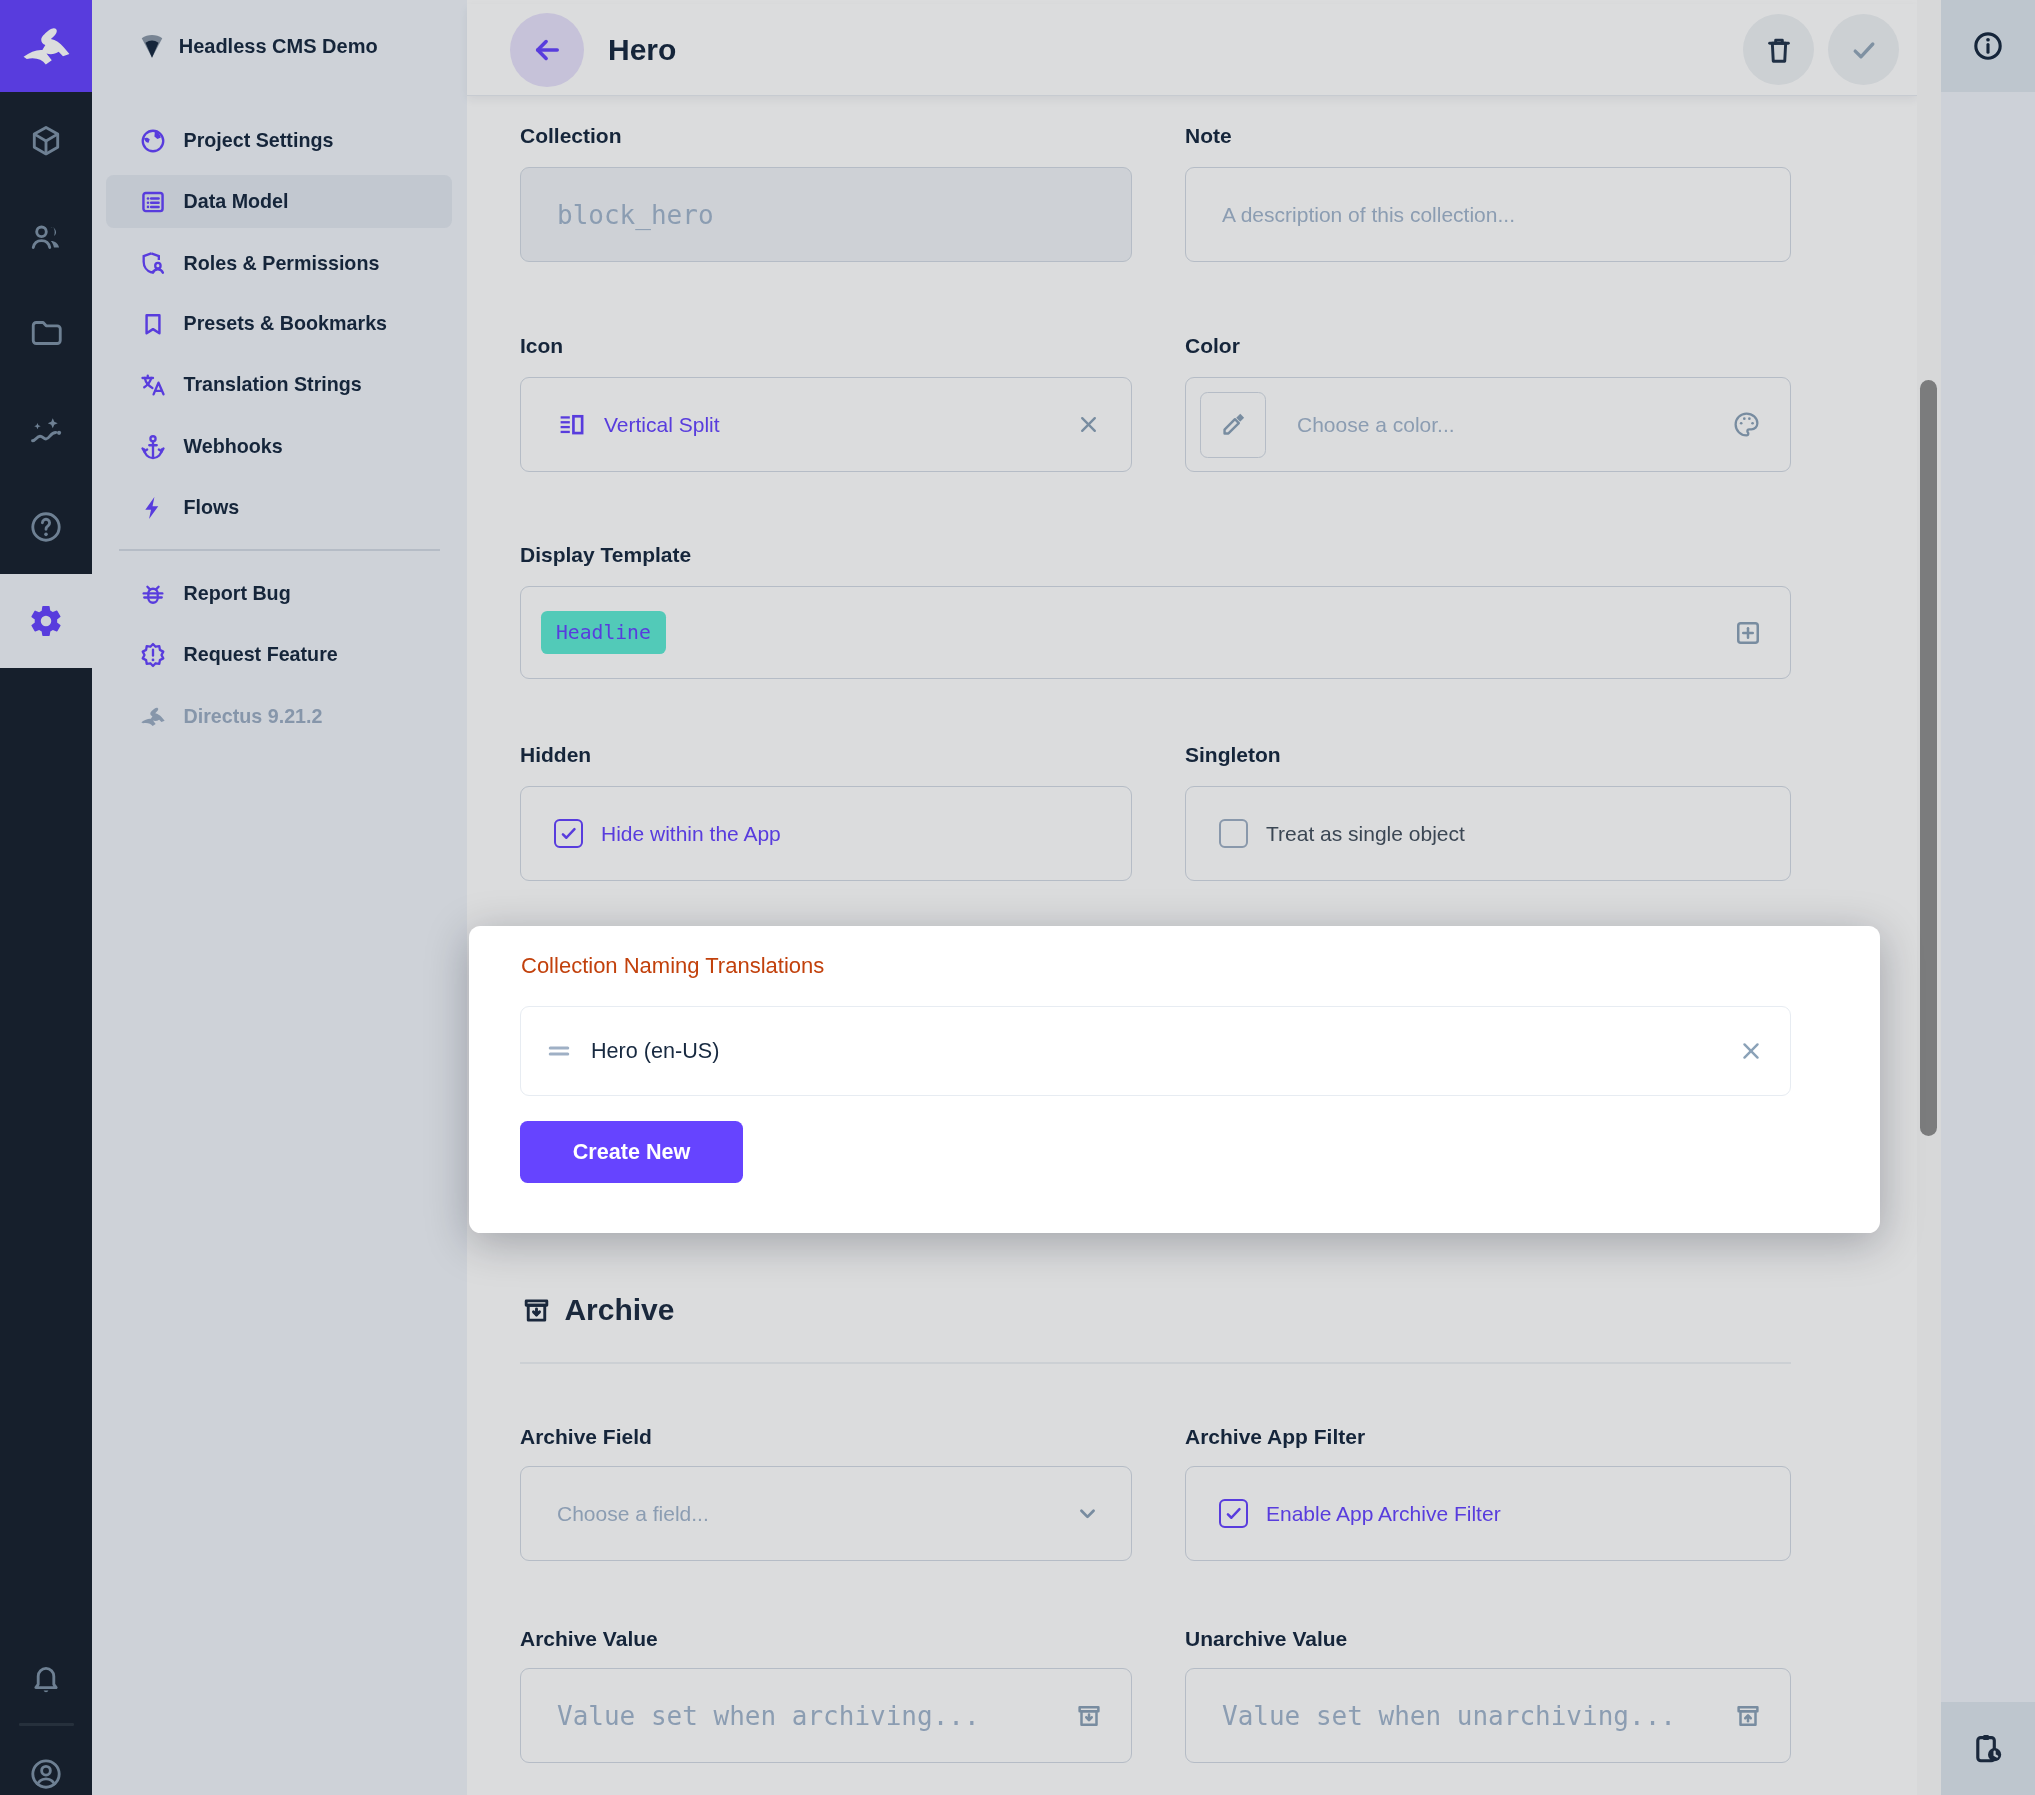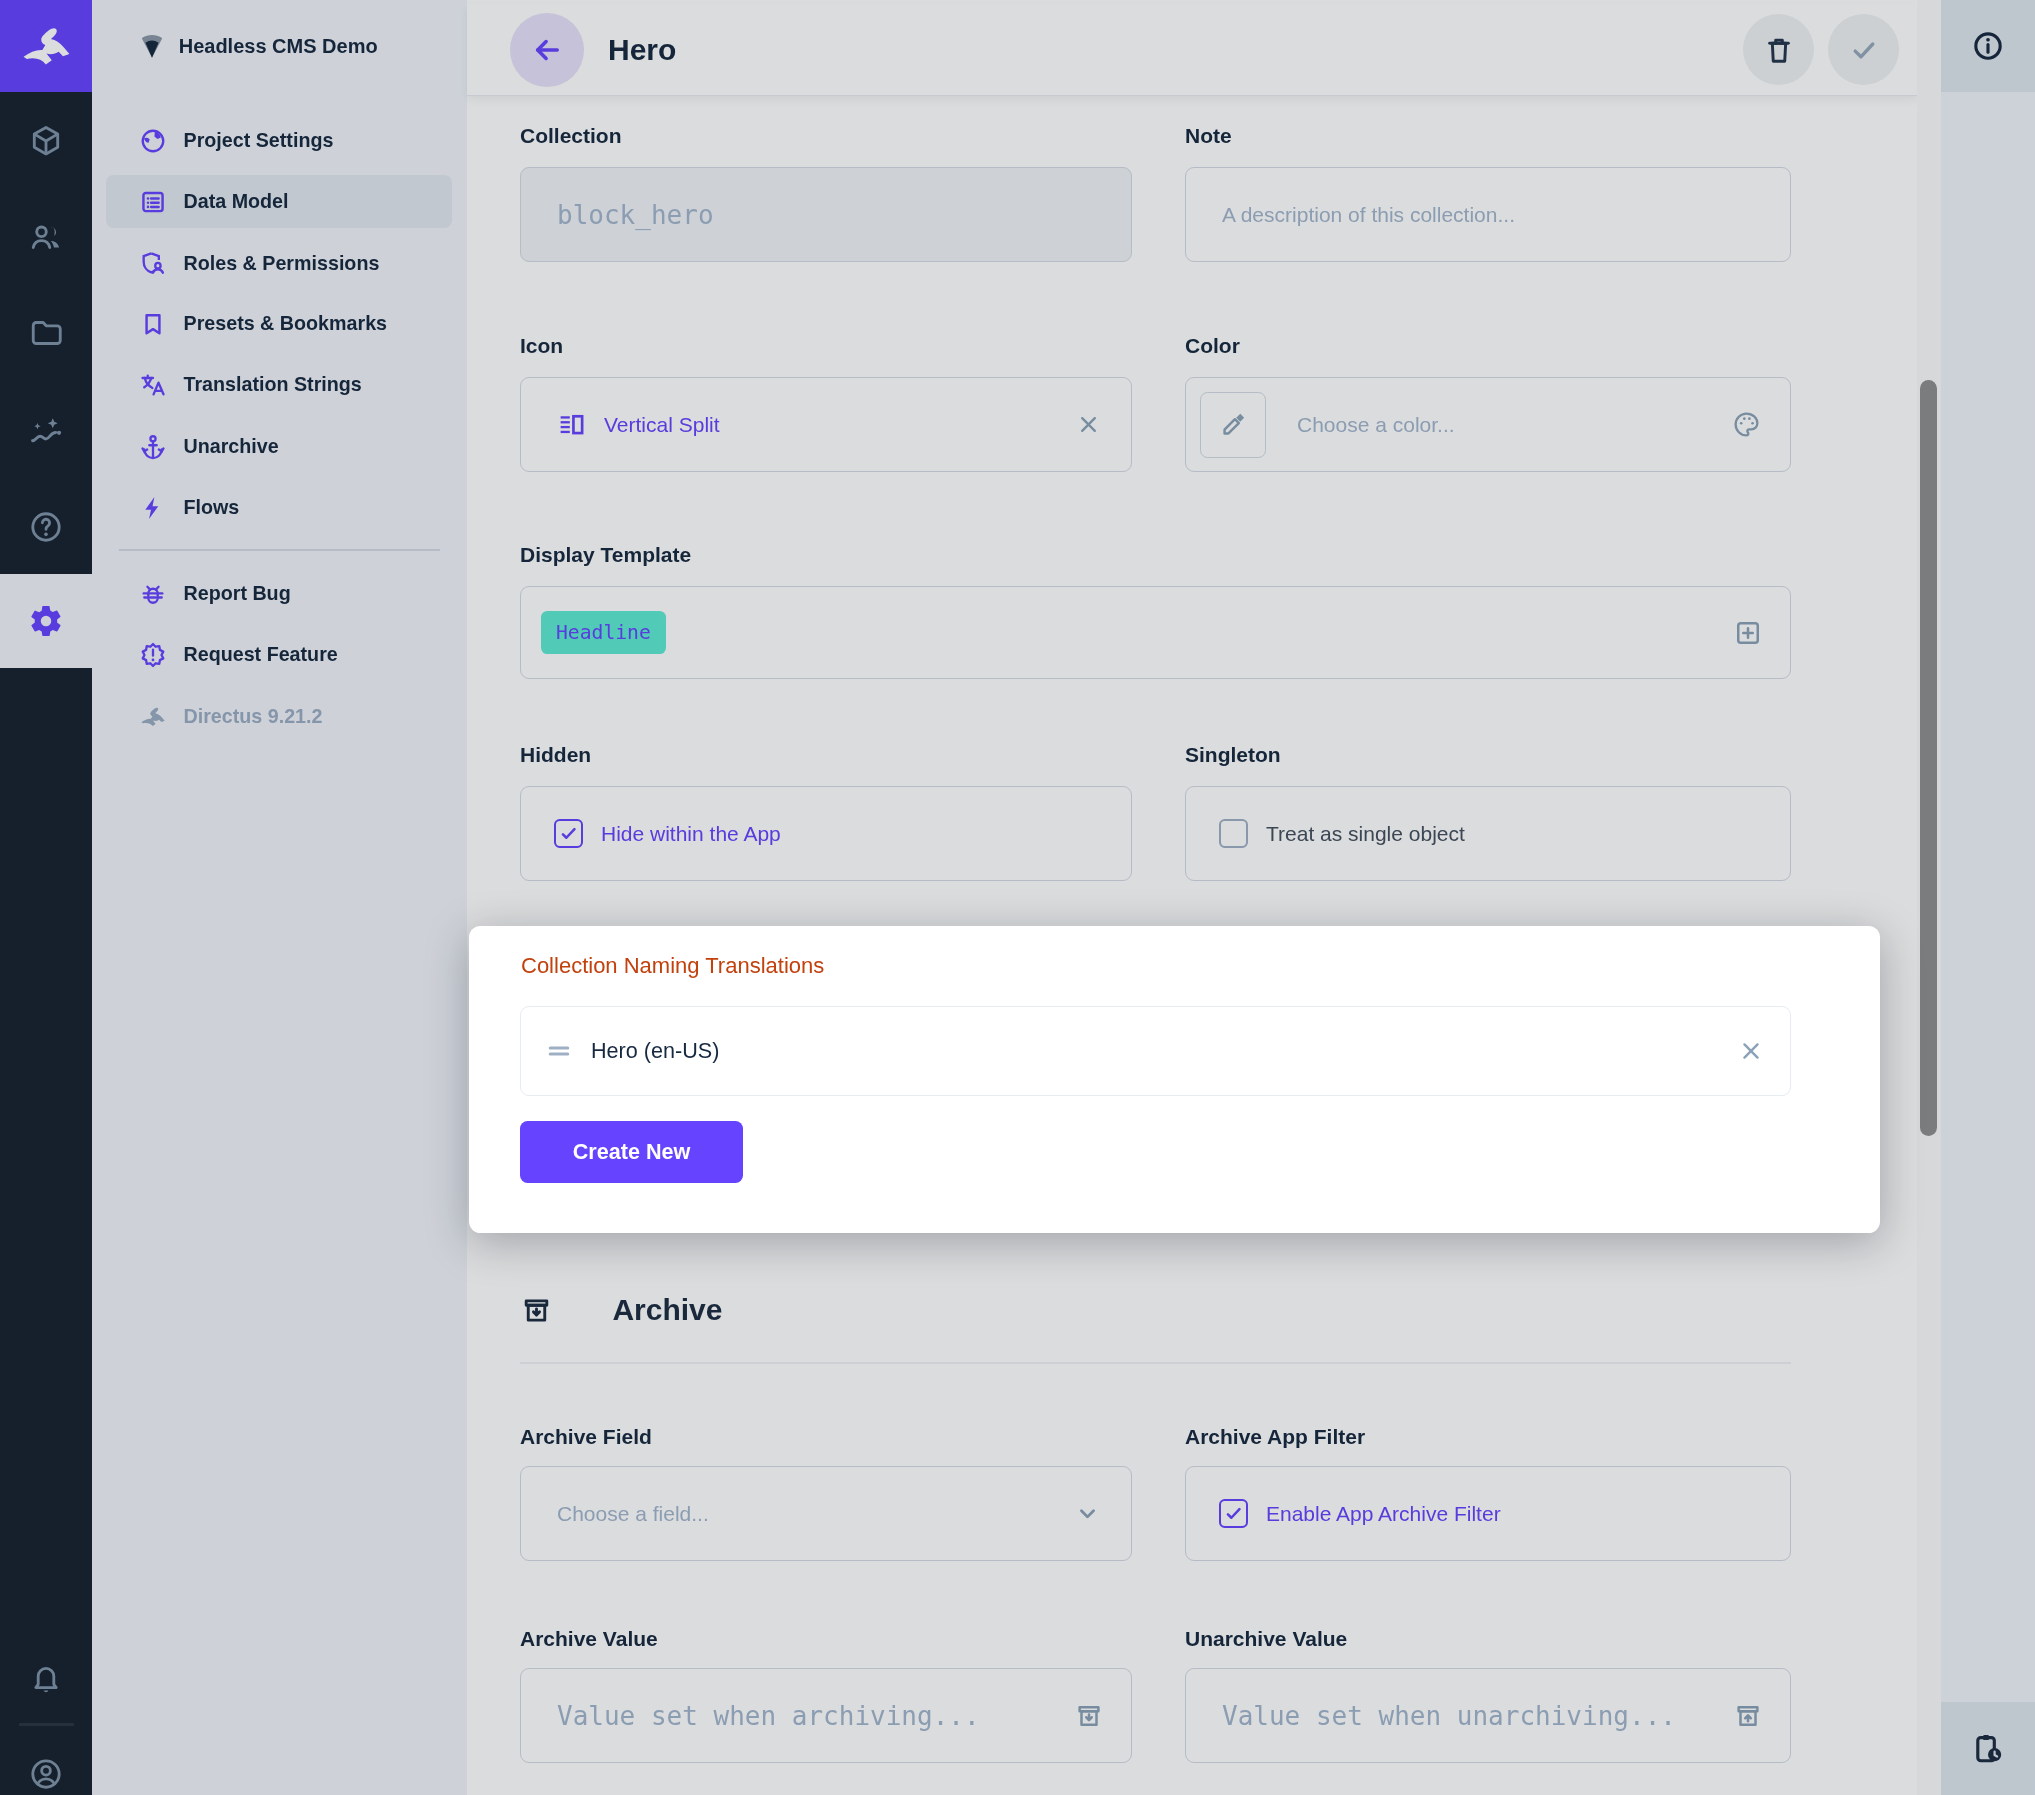--- a/index.html
+++ b/index.html
@@ -63,21 +63,21 @@
   .chip { margin-left:20px; background:#5eead4; color:#6644ff; border-radius:6.3px; padding:10px 15px; font-size:19.7px; cursor:pointer; }
 
   .checkrow { display:flex; align-items:center; margin-left:33px; cursor:pointer; }
   .cbox { width:29px; height:29px; border-radius:5.7px; border:2.5px solid #9fb0c5; background:#ffffff; display:flex; align-items:center; justify-content:center; }
   .cbox.on { border-color:#6644ff; color:#6644ff; }
   .cbox svg { width:21.6px; height:21.6px; }
   .checkrow .cklabel { margin-left:18px; font-size:21px; font-weight:500; }
   .cklabel.purple { color:#6644ff; }
   .cklabel.dark { color:#44505e; }
 
-  .sec-head { position:absolute; left:53px; top:1293px; display:flex; align-items:center; color:#1d2c42;gap:48px; }
+  .sec-head { position:absolute; left:53px; top:1293px; display:flex; align-items:center; color:#1d2c42; }
   .sec-head svg { width:33px; height:33px; }
   .sec-head .sec-title { margin-left:11.4px; font-size:30px; font-weight:700; }
   .sec-divider { position:absolute; left:53px; top:1362px; width:1271px; height:1.9px; background:#eef1f5; }
 
   
   .scroll-track { left:1917px; top:0; width:24px; height:1796px; background:#fbfbfb; z-index:1; }
   .scroll-thumb { position:absolute; left:3.2px; top:380px; width:17px; height:756px; background:#8f8f8f; border-radius:9px; cursor:pointer; }
   .right-bar { left:1941px; top:0; width:94px; height:1796px; background:#eff3f9; z-index:1; }
   .rb-top { position:absolute; left:0; top:0; width:94px; height:92px; background:#dde5ee; display:flex; align-items:center; justify-content:center; color:#172940; cursor:pointer; }
   .rb-top svg { width:34px; height:34px; }
@@ -231,21 +231,21 @@
     <span class="nicon">
         <svg viewBox="0 0 24 24" fill="none" stroke="currentColor" stroke-width="2" stroke-linecap="round">
           <circle cx="12" cy="5" r="2.2"></circle>
           <path d="M12 7.2V21"></path>
           <path d="M8.8 10.5h6.4"></path>
           <path d="M4.5 14a7.5 7.5 0 0 0 15 0"></path>
           <path d="M3 13.2l1.5 2.6 2.5-1.6"></path>
           <path d="M21 13.2l-1.5 2.6-2.5-1.6"></path>
         </svg>
       </span>
-    <span class="nlabel">Unarchive</span>
+    <span class="nlabel">Webhooks</span>
   </div>
   <div class="nav-item" style="top:481px">
     <span class="nicon">
         <svg viewBox="0 0 24 24">
           <path fill="currentColor" d="M13.2 2.5L5.4 13.4h4.9L8.6 21.5l7.9-11h-4.9l1.6-8z"></path>
         </svg>
       </span>
     <span class="nlabel">Flows</span>
   </div>
 

